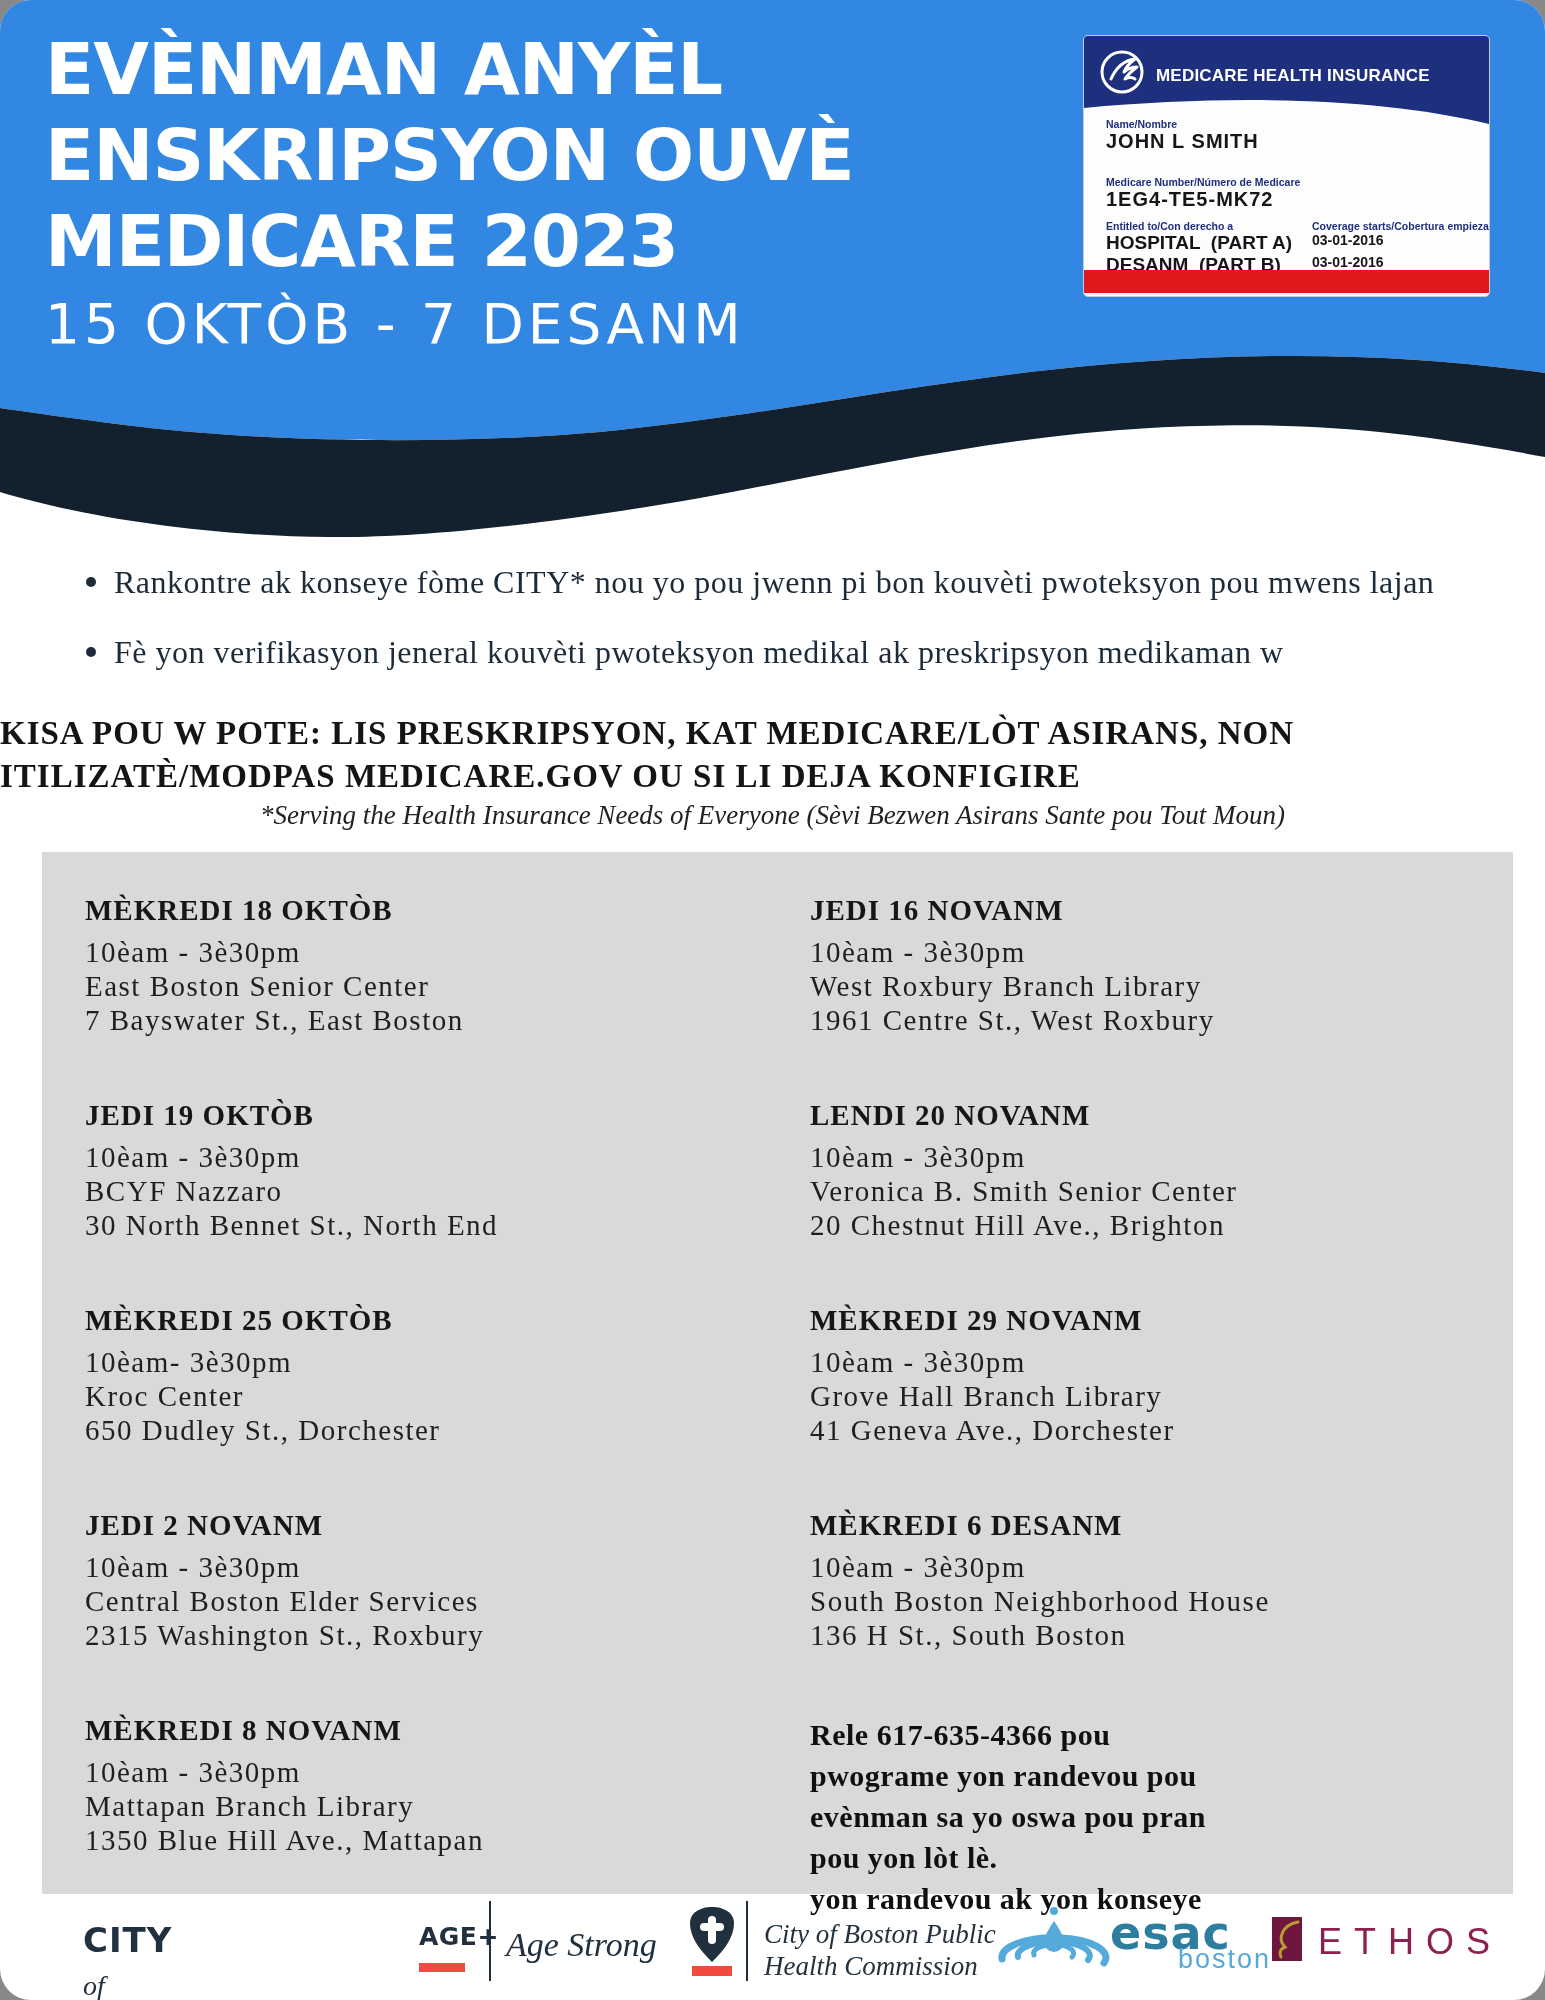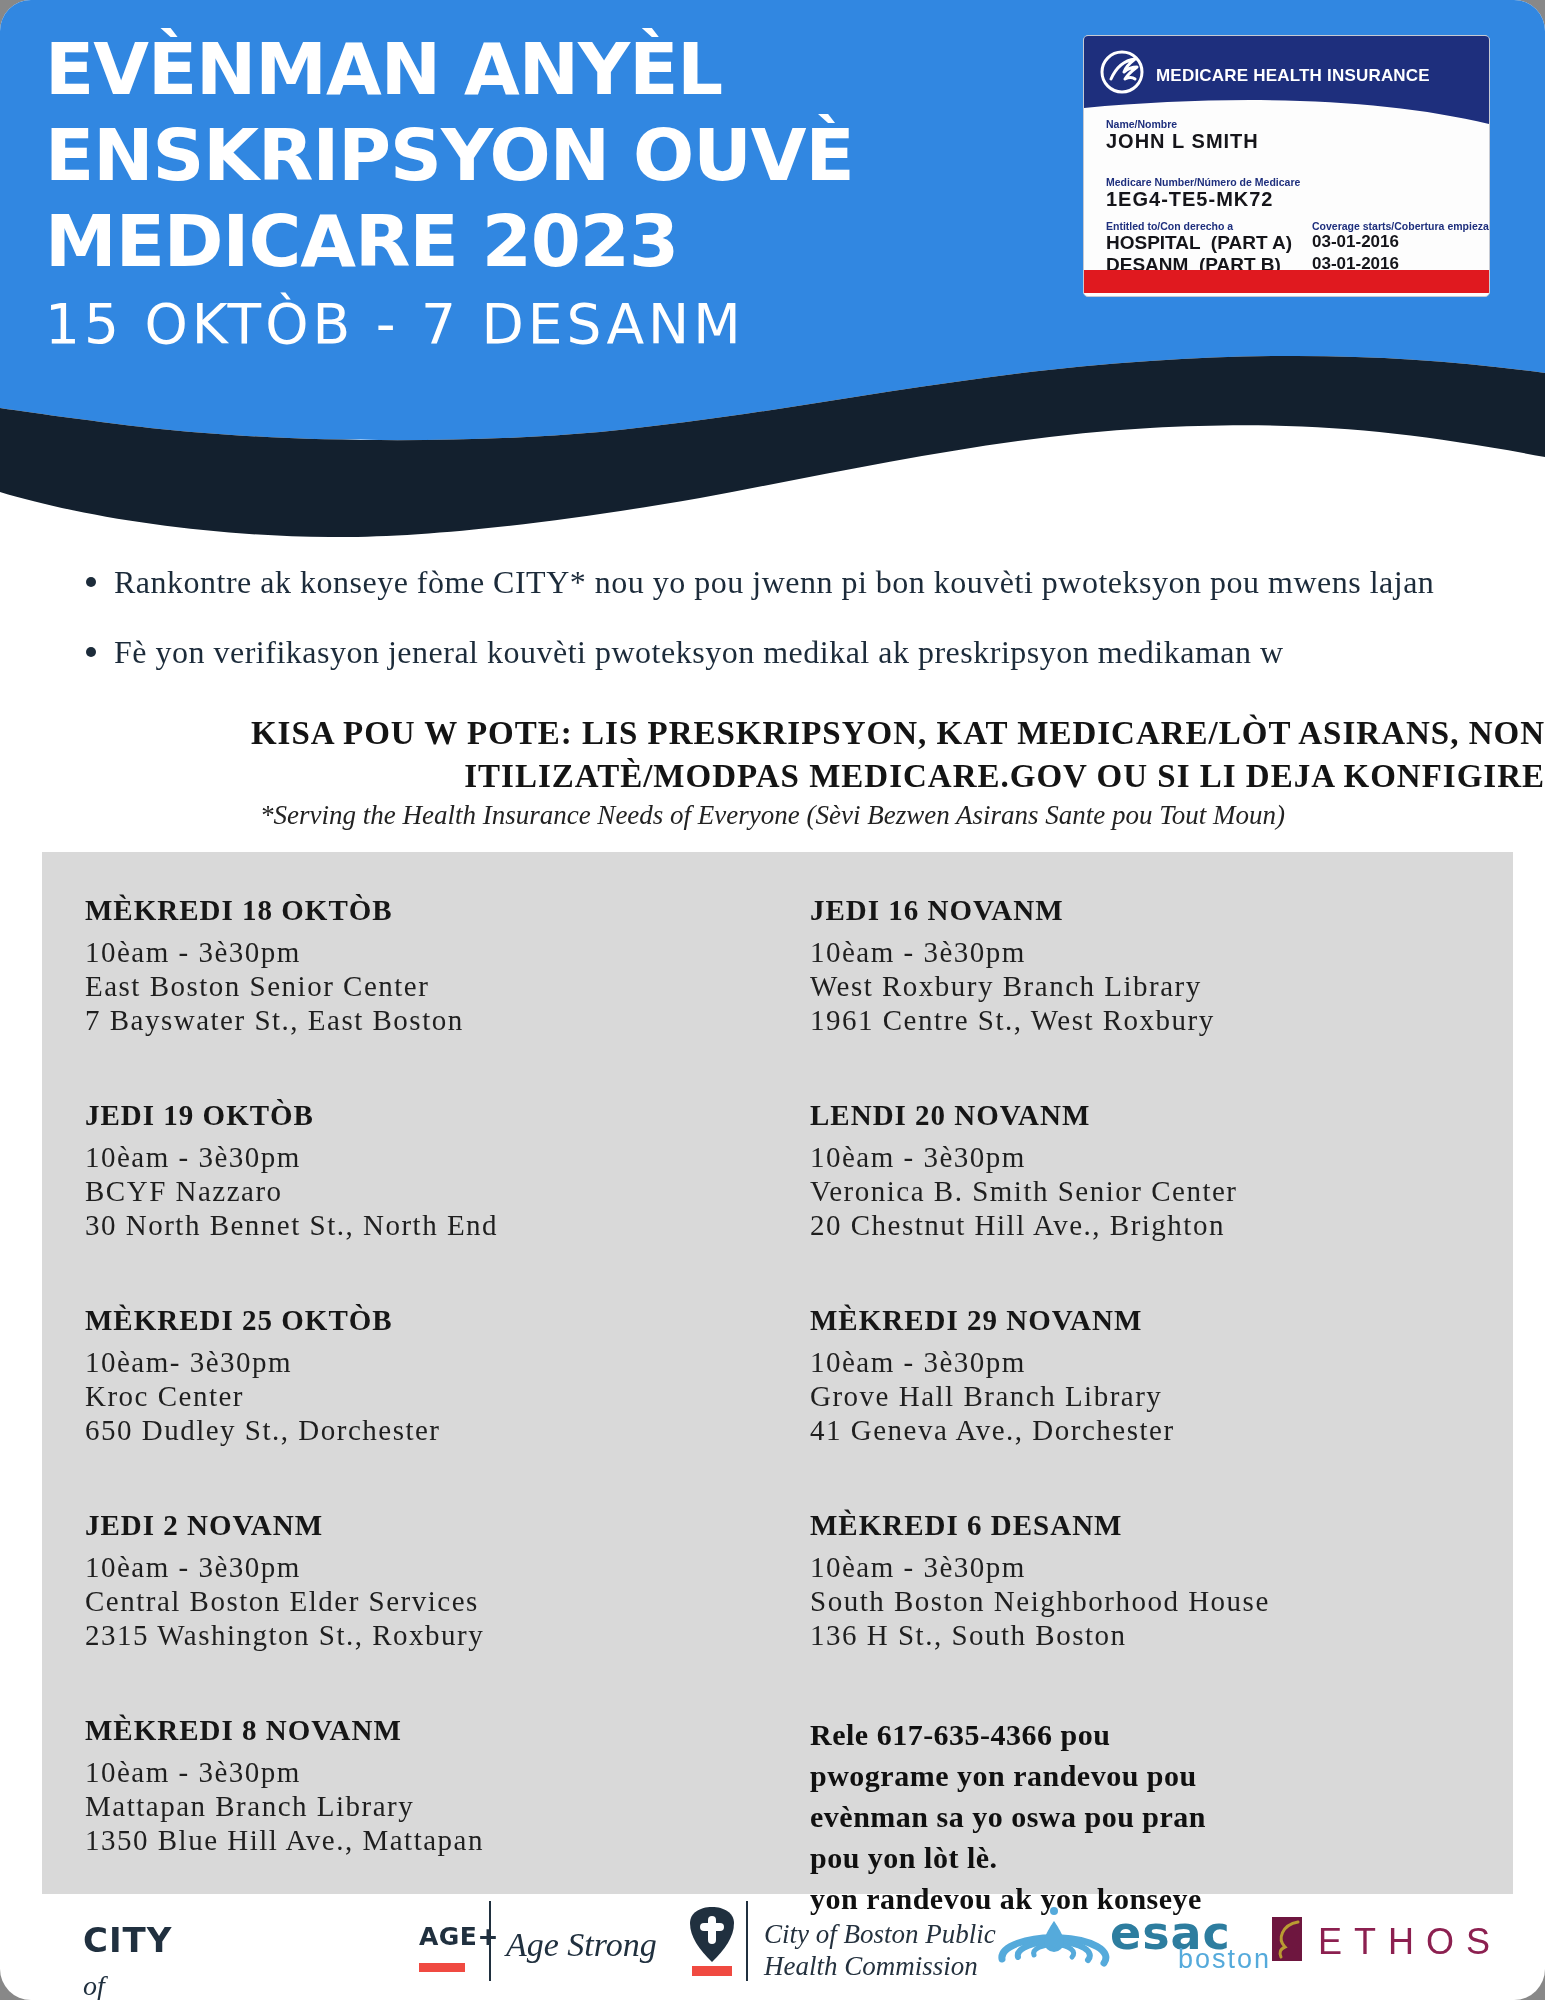--- a/index.html
+++ b/index.html
@@ -27,31 +27,31 @@
   .card-brand{position:absolute;left:72px;top:30px;color:#fff;font-weight:bold;font-size:17px;letter-spacing:0.2px;}
   .hhs{position:absolute;left:14px;top:12px;}
   .clabel{position:absolute;color:var(--card-navy);font-weight:bold;font-size:10.5px;}
   .cvalue{position:absolute;color:#15151a;font-weight:bold;font-size:20px;letter-spacing:1px;}
   .lbl-name{left:22px;top:82px;} .val-name{left:22px;top:94px;}
   .lbl-num{left:22px;top:140px;}  .val-num{left:22px;top:152px;}
   .lbl-ent{left:22px;top:184px;}  .lbl-cov{left:228px;top:184px;}
   .card-rows{position:absolute;left:22px;top:196px;width:370px;}
   .card-row{position:relative;height:22px;}
   .card-row .part{position:absolute;left:0;top:0;font-weight:bold;font-size:19px;color:#15151a;white-space:pre;}
-  .card-row .cdate{position:absolute;left:206px;top:0;font-weight:bold;font-size:17px;color:#15151a;}
+  .card-row .cdate{position:absolute;left:206px;top:0;font-weight:bold;font-size:14px;color:#15151a;}
   .card-stripe{position:absolute;left:0;bottom:3px;width:100%;height:23px;background:var(--card-red);}
 
   
   .bullets{position:absolute;left:86px;top:562px;width:1430px;}
   .bullet-row{display:flex;align-items:flex-start;margin-bottom:30px;}
   .dot{flex:0 0 10px;width:10px;height:10px;border-radius:50%;background:var(--text-dark);margin:15px 18px 0 0;}
   .bullet-text{font-size:32px;letter-spacing:0.5px;color:var(--text-dark);line-height:40px;}
 
   
-  .kisa{position:absolute;left:0;top:712px;width:100%;text-align:right;color:#141414;
+  .kisa{position:absolute;left:0;top:712px;width:100%;text-align:left;color:#141414;
         font-weight:bold;font-size:33px;line-height:43px;letter-spacing:1px;}
   .serving{position:absolute;left:0;top:800px;width:100%;text-align:center;color:#222;
         font-style:italic;font-size:27px;}
 
   
   .graybox{position:absolute;left:42px;top:852px;width:1471px;height:1042px;background:var(--gray-box);}
   .col{position:absolute;top:42px;}
   .col-left{left:43px;width:660px;}
   .col-right{left:768px;width:690px;}
   .event{margin-bottom:62px;}

